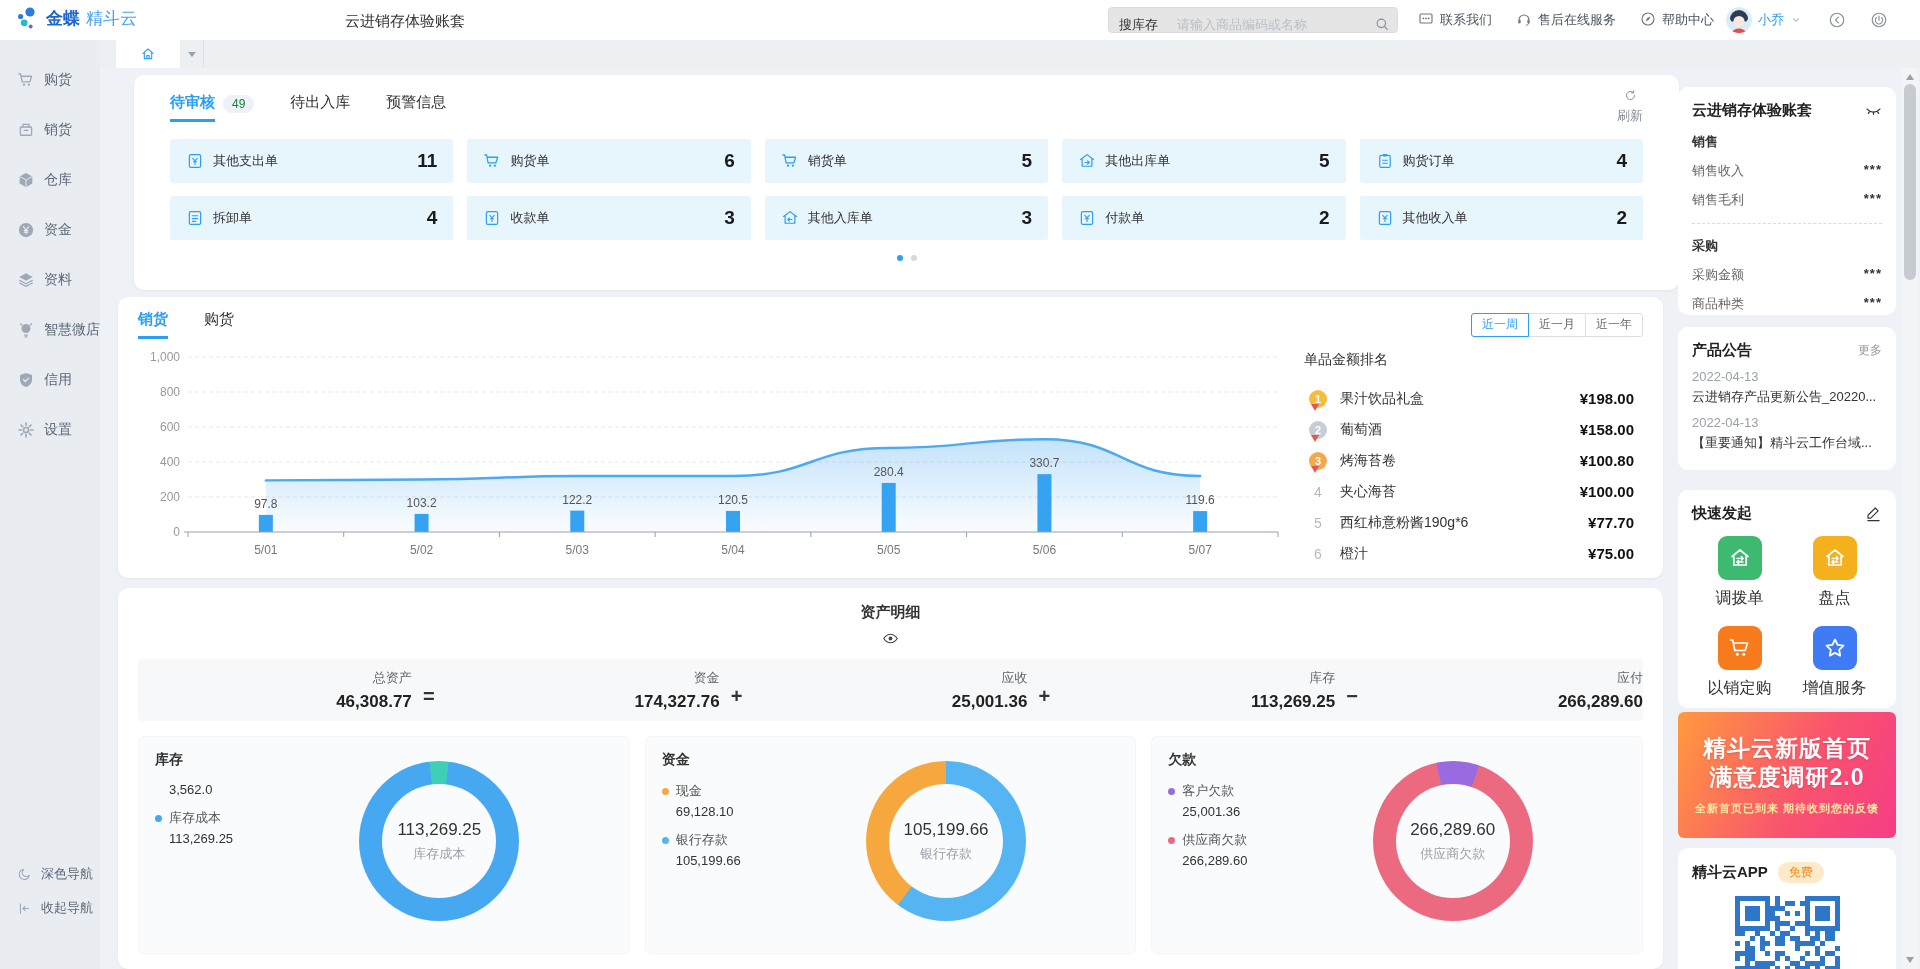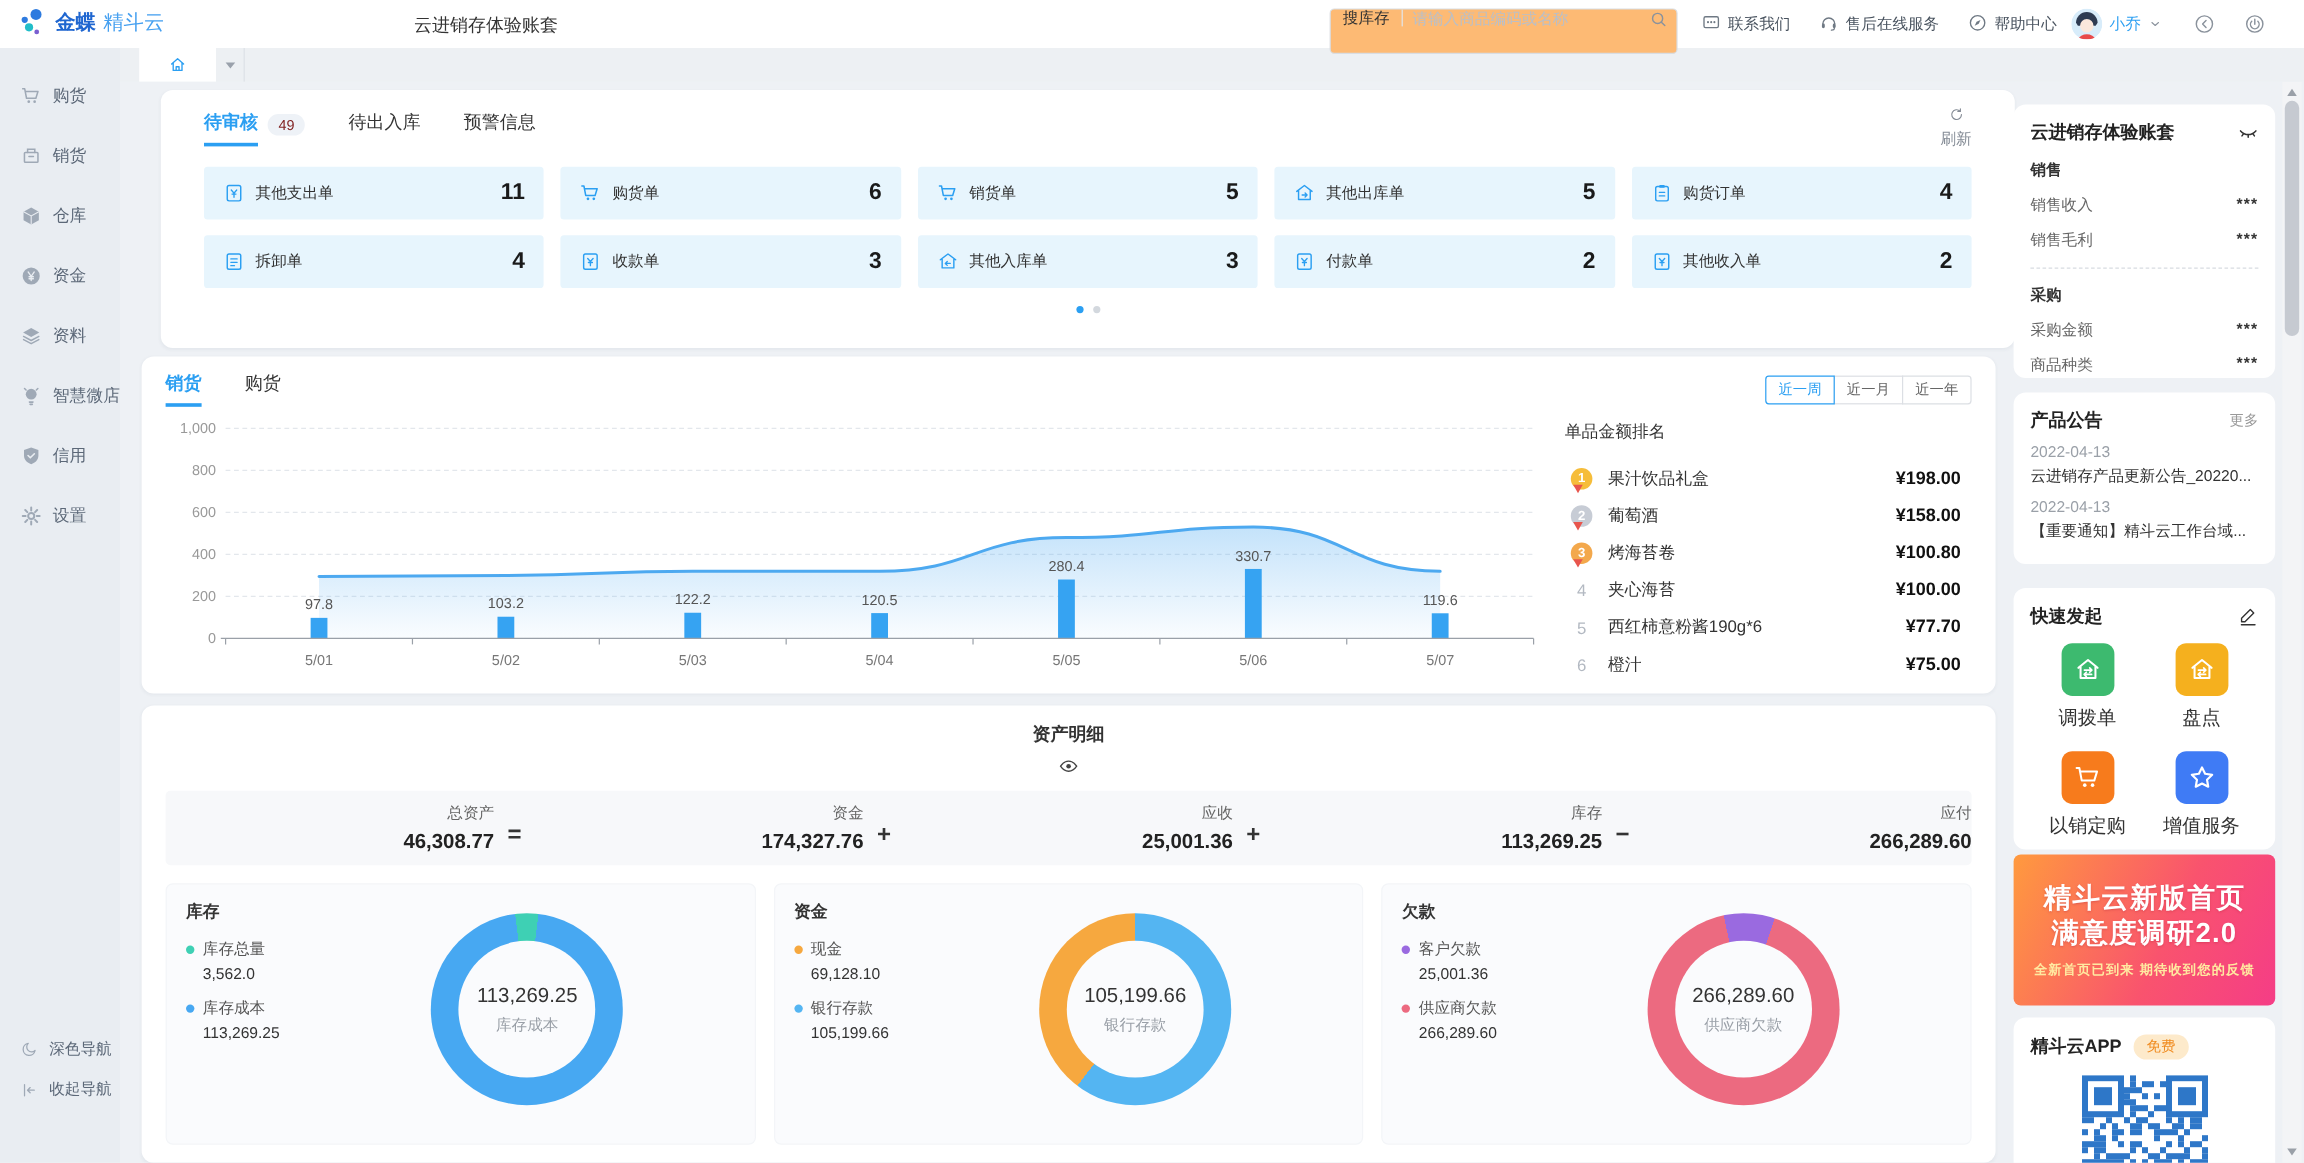--- a/index.html
+++ b/index.html
@@ -6,21 +6,21 @@
   html,body { width:1920px; height:969px; overflow:hidden; }
   body { position:relative; background:#eef1f5; font-family:"Liberation Sans","DejaVu Sans",sans-serif; color:#333; }
   svg.def { position:absolute; width:0; height:0; }
 
   
   .header { position:absolute; top:0; left:0; right:0; height:40px; background:#fff; z-index:20; }
   .logo { position:absolute; left:16px; top:6px; display:flex; align-items:center; gap:6px; }
   .logo-bold { font-size:17px; font-weight:bold; color:#1f66d0; }
   .logo-light { font-size:17px; color:#46a0f0; }
   .workspace-title { position:absolute; left:345px; top:12px; font-size:15px; color:#333; }
-  .searchbox { position:absolute; left:1108px; top:7px; width:290px; height:38px; border:1px solid #d9dde2; border-radius:4px; display:flex; align-items:flex-start; background:#fdba74; }
+  .searchbox { position:absolute; left:1108px; top:7px; width:290px; height:26px; border:1px solid #d9dde2; border-radius:4px; display:flex; align-items:flex-end; background:#e5e5e5; }
   .search-scope { padding:0 10px; font-size:13px; color:#333; border-right:1px solid #e2e5ea; height:14px; line-height:14px; cursor:pointer; }
   .searchbox input { flex:1; border:none; outline:none; padding:0 8px; font-size:13px; color:#333; min-width:0; background:transparent; font-family:inherit; }
   .searchbox input::placeholder { color:#b9bfc8; }
   .search-btn { width:30px; display:flex; align-items:center; justify-content:center; color:#8a929c; cursor:pointer; }
   .hdr-nav { position:absolute; left:1418px; top:0; height:40px; display:flex; align-items:center; gap:24px; }
   .hdr-link { display:flex; align-items:flex-start; gap:6px; font-size:13px; color:#4a5460; cursor:pointer; }
   .hdr-link svg { width:16px; height:16px; color:#6f7а84; color:#6f7984; }
   .hdr-user { position:absolute; left:1726px; top:0; height:40px; display:flex; align-items:center; gap:6px; cursor:pointer; }
   .hdr-user .uname { font-size:13px; color:#2b9ff2; }
   .hdr-user svg.chev { width:12px; height:12px; color:#8a929c; }
@@ -47,21 +47,21 @@
   .main { position:absolute; left:100px; top:68px; right:0; bottom:0; }
   .panel { position:absolute; background:#fff; border-radius:10px; box-shadow:0 1px 3px rgba(30,50,80,.05); }
 
   
   #panel-todo { left:34px; top:7px; width:1545px; height:215px; padding:14px 36px; }
   .tabs-row { display:flex; align-items:center; }
   .big-tab { font-size:15px; color:#333; margin-right:36px; display:flex; align-items:center; cursor:pointer; }
   .big-tab .lbl { padding-bottom:7px; border-bottom:3px solid transparent; }
   .big-tab.active { color:#2b9ff2; font-weight:bold; }
   .big-tab.active .lbl { border-bottom-color:#2b9ff2; }
-  .tab-badge { margin-left:8px; margin-bottom:7px; background:#eef2f7; color:#7f1d1d; font-size:12px; font-weight:normal; padding:2px 9px; border-radius:10px; }
+  .tab-badge { margin-left:8px; margin-bottom:7px; background:#eef2f7; color:#15803d; font-size:12px; font-weight:normal; padding:2px 9px; border-radius:10px; }
   .refresh { margin-left:auto; display:flex; align-items:center; gap:5px; color:#858c96; font-size:13px; cursor:pointer;flex-direction:column; }
   .refresh svg { width:13px; height:13px; }
   .cards-grid { display:grid; grid-template-columns:repeat(5,1fr); gap:13px 14px; margin-top:14px; }
   .todo-card { height:44px; background:#e7f5fd; border-radius:3px; display:flex; align-items:center; padding:0 16px; cursor:pointer; }
   .todo-card svg { width:18px; height:18px; color:#2b9ff2; flex:none; }
   .todo-card .lbl { margin-left:9px; font-size:13px; color:#333; }
   .todo-card .cnt { margin-left:auto; font-size:19px; font-weight:bold; color:#1a1a1a; }
   .dots { display:flex; justify-content:center; gap:8px; margin-top:15px; }
   .dot { width:6px; height:6px; border-radius:50%; background:#d3d8de; cursor:pointer; }
   .dot.active { background:#2b9ff2; }
@@ -656,24 +656,20 @@
         <div class="f-item">
           <div class="f-label">应付</div>
           <div class="f-value">266,289.60</div>
         </div>
       </div>
     <div class="asset-cards" id="asset-cards">
         <div class="asset-card">
           <div class="ac-title">库存</div>
           <div class="legend">
             <div class="lg-item">
-              <div class="lg-head">
-                <span class="lg-dot" style="background: rgb(62, 208, 180);"></span>
-                <span>库存总量</span>
-              </div>
               <div class="lg-val">3,562.0</div>
             </div>
             <div class="lg-item">
               <div class="lg-head">
                 <span class="lg-dot" style="background: rgb(71, 168, 242);"></span>
                 <span>库存成本</span>
               </div>
               <div class="lg-val">113,269.25</div>
             </div>
           </div>

